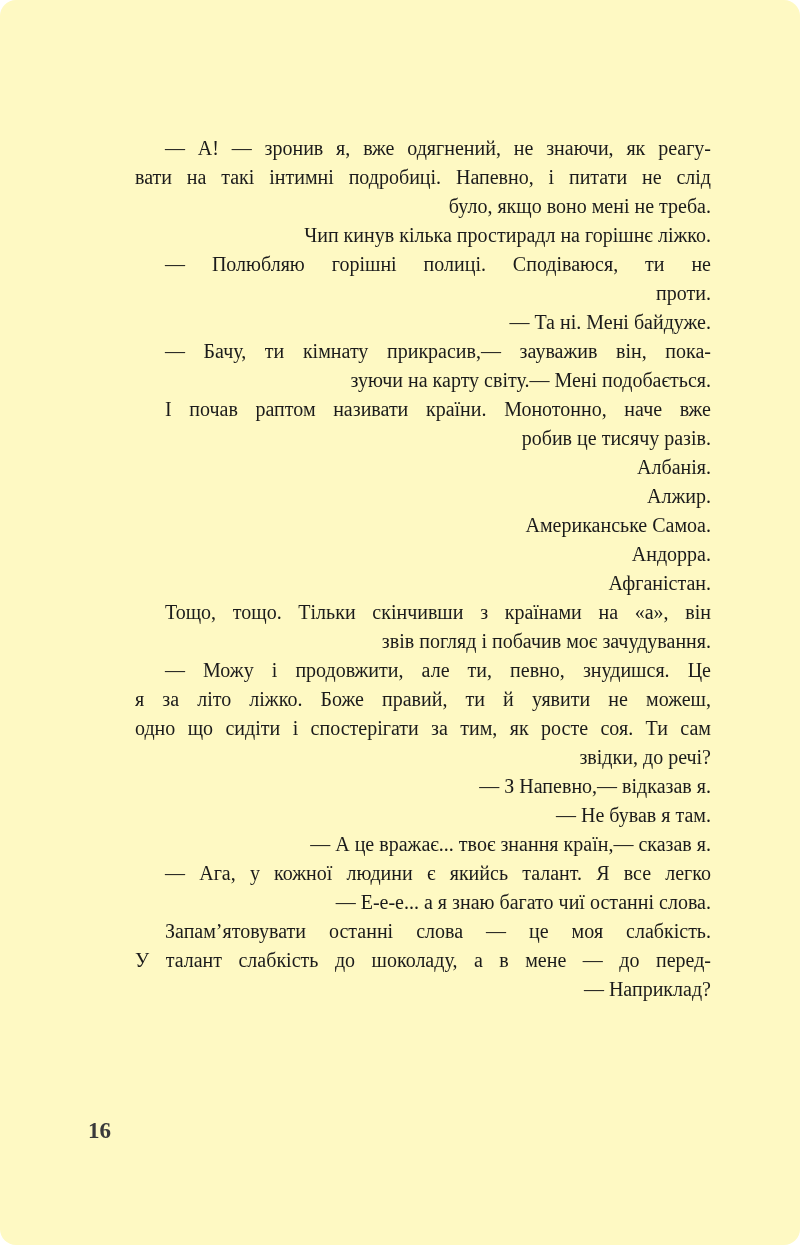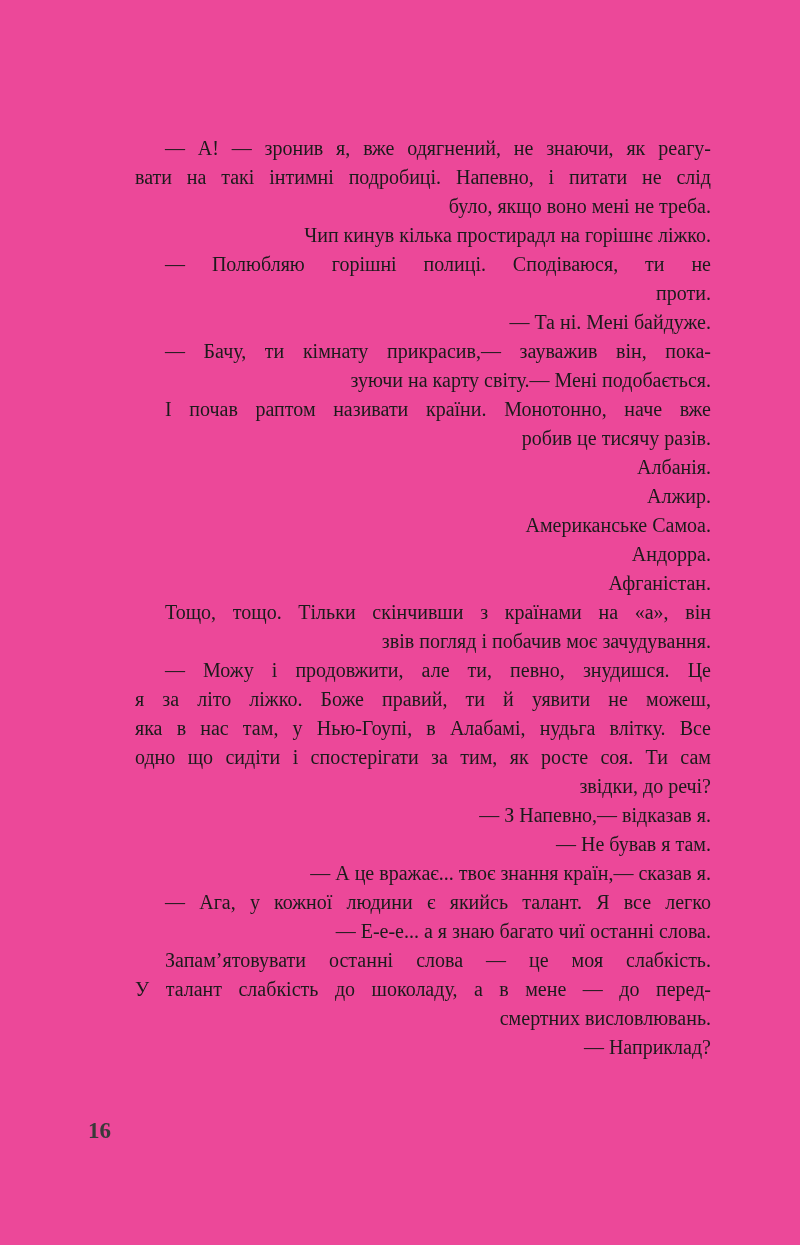--- a/index.html
+++ b/index.html
@@ -4,23 +4,24 @@
 <style>
   html, body {
     margin: 0;
     padding: 0;
     background: #ffffff;
   }
   .page {
     position: relative;
     width: 800px;
     height: 1245px;
-    background: #ec4899;
+    background: #fef9c3;
     overflow: hidden;
     font-family: "Liberation Serif", "DejaVu Serif", serif;
+    border-radius: 16px;
   }
   .text-block {
     position: absolute;
     left: 135px;
     top: 134px;
     width: 576px;
     color: #1b1b1b;
   }
   .line {
     font-size: 20px;
@@ -65,27 +66,25 @@
       <div class="line">робив це тисячу разів.</div>
       <div class="line indent">Албанія.</div>
       <div class="line indent">Алжир.</div>
       <div class="line indent">Американське Самоа.</div>
       <div class="line indent">Андорра.</div>
       <div class="line indent">Афганістан.</div>
       <div class="line indent just">Тощо, тощо. Тільки скінчивши з країнами на «а», він</div>
       <div class="line">звів погляд і побачив моє зачудування.</div>
       <div class="line indent just">— Можу і продовжити, але ти, певно, знудишся. Це</div>
       <div class="line just">я за літо ліжко. Боже правий, ти й уявити не можеш,</div>
-      <div class="line just">яка в нас там, у Нью-Гоупі, в Алабамі, нудьга влітку. Все</div>
       <div class="line just">одно що сидіти і спостерігати за тим, як росте соя. Ти сам</div>
       <div class="line">звідки, до речі?</div>
       <div class="line indent">— З Напевно,— відказав я.</div>
       <div class="line indent">— Не бував я там.</div>
       <div class="line indent">— А це вражає... твоє знання країн,— сказав я.</div>
       <div class="line indent just">— Ага, у кожної людини є якийсь талант. Я все легко</div>
       <div class="line indent">— Е-е-е... а я знаю багато чиї останні слова.</div>
       <div class="line indent just">Запам’ятовувати останні слова — це моя слабкість.</div>
       <div class="line just">У талант слабкість до шоколаду, а в мене — до перед-</div>
-      <div class="line">смертних висловлювань.</div>
       <div class="line indent">— Наприклад?</div>
     </div>
   <div class="page-number">16</div>
 </div>
 
 </body></html>

